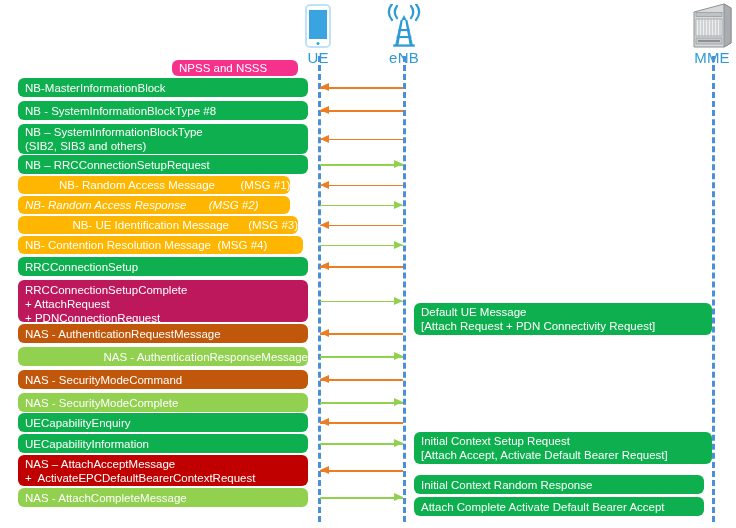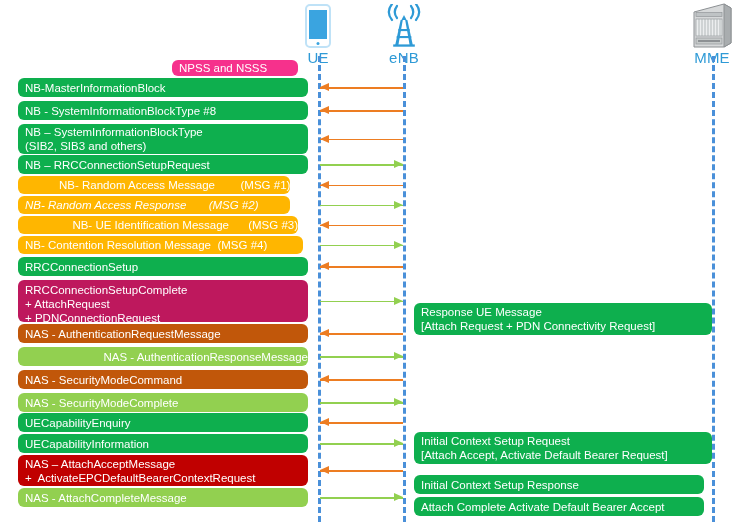--- a/index.html
+++ b/index.html
@@ -211,19 +211,19 @@
       <div class="bar" style="left: 18px; top: 324px; width: 290px; height: 19px; background: rgb(193, 87, 10);"><span>NAS - AuthenticationRequestMessage</span></div>
       <div class="bar" style="left: 18px; top: 347px; width: 290px; height: 19px; background: rgb(146, 208, 80); align-items: flex-end;"><span>NAS - AuthenticationResponseMessage</span></div>
       <div class="bar" style="left: 18px; top: 370px; width: 290px; height: 19px; background: rgb(193, 87, 10);"><span>NAS - SecurityModeCommand</span></div>
       <div class="bar" style="left: 18px; top: 393px; width: 290px; height: 19px; background: rgb(146, 208, 80);"><span>NAS - SecurityModeComplete</span></div>
       <div class="bar" style="left: 18px; top: 413px; width: 290px; height: 19px; background: rgb(14, 175, 78);"><span>UECapabilityEnquiry</span></div>
       <div class="bar" style="left: 18px; top: 434px; width: 290px; height: 19px; background: rgb(14, 175, 78);"><span>UECapabilityInformation</span></div>
       <div class="bar" style="left: 18px; top: 455px; width: 290px; height: 31px; background: rgb(192, 0, 0);"><span>NAS – AttachAcceptMessage</span><span class="sub">+  ActivateEPCDefaultBearerContextRequest</span></div>
       <div class="bar" style="left: 18px; top: 488px; width: 290px; height: 19px; background: rgb(146, 208, 80);"><span>NAS - AttachCompleteMessage</span></div>
     </div>
   <div id="mme-bars">
-      <div class="bar" style="left: 414px; top: 303px; width: 298px; height: 32px; background: rgb(14, 175, 78);"><span>Response UE Message</span><span class="sub">[Attach Request + PDN Connectivity Request]</span></div>
+      <div class="bar" style="left: 414px; top: 303px; width: 298px; height: 32px; background: rgb(14, 175, 78);"><span>Default UE Message</span><span class="sub">[Attach Request + PDN Connectivity Request]</span></div>
       <div class="bar" style="left: 414px; top: 432px; width: 298px; height: 32px; background: rgb(14, 175, 78);"><span>Initial Context Setup Request</span><span class="sub">[Attach Accept, Activate Default Bearer Request]</span></div>
-      <div class="bar" style="left: 414px; top: 475px; width: 290px; height: 19px; background: rgb(14, 175, 78);"><span>Initial Context Setup Response</span></div>
+      <div class="bar" style="left: 414px; top: 475px; width: 290px; height: 19px; background: rgb(14, 175, 78);"><span>Initial Context Random Response</span></div>
       <div class="bar" style="left: 414px; top: 497px; width: 290px; height: 19px; background: rgb(14, 175, 78);"><span>Attach Complete Activate Default Bearer Accept</span></div>
     </div>
 
 </div>
 
 </body></html>

